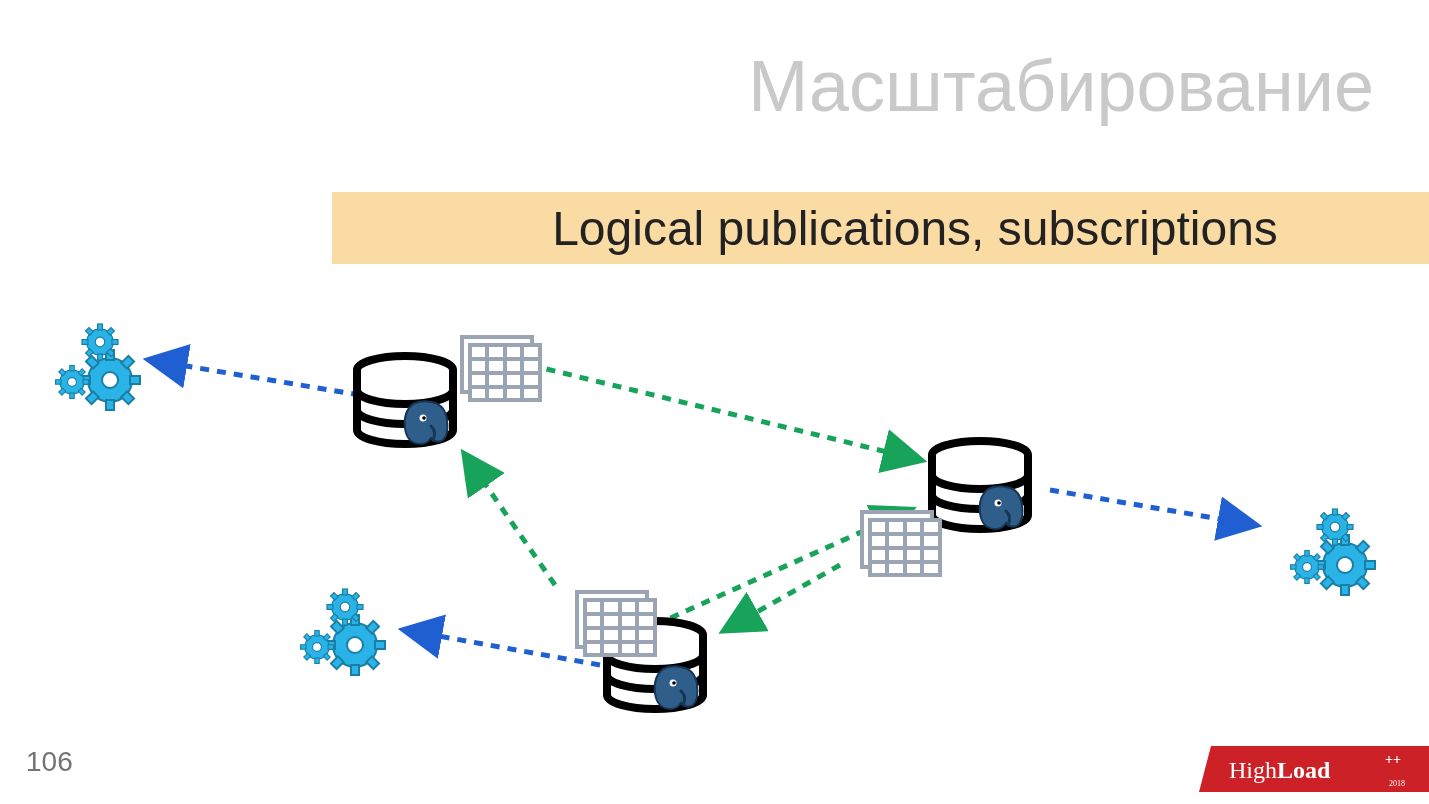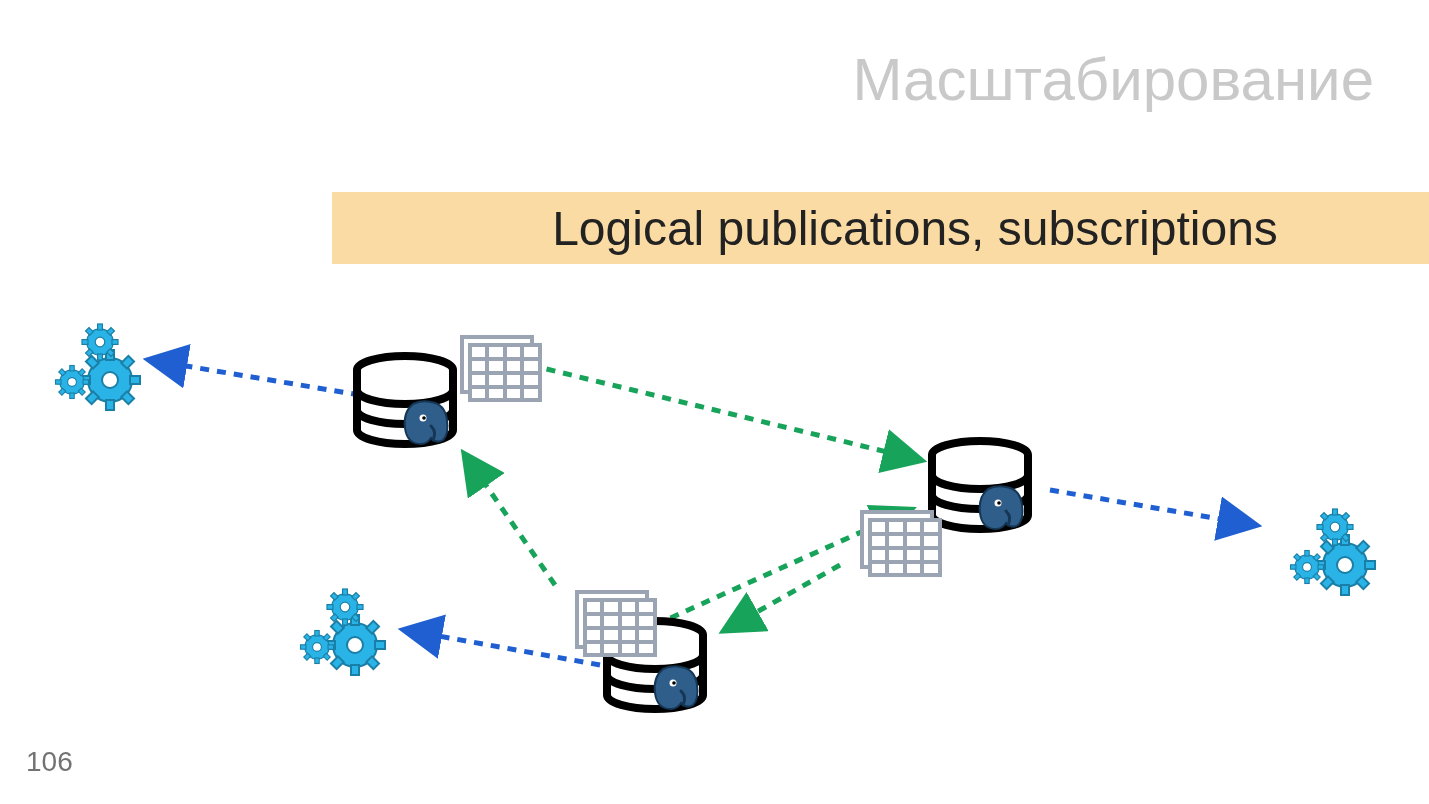--- a/index.html
+++ b/index.html
@@ -1,17 +1,17 @@
 <!DOCTYPE html>
 <html><head>
 <meta charset="utf-8">
 <style>
   html,body{margin:0;padding:0;width:1429px;height:804px;background:#fff;font-family:Verdana,Geneva,sans-serif;overflow:hidden}
   .slide{position:relative;width:1429px;height:804px}
-  .title{position:absolute;top:45px;right:55px;font-size:60px;color:#c9c9c9;letter-spacing:0}
+  .title{position:absolute;top:45px;right:55px;font-size:72px;color:#c9c9c9;letter-spacing:0}
   .subtitle-box{position:absolute;top:192px;left:332px;width:1166px;height:72px;background:#fbdba4;display:flex;align-items:center;justify-content:center}
   .subtitle{font-size:48px;color:#222}
   .page-num{position:absolute;left:26px;bottom:26px;font-size:28px;color:#737373}
   .footer-logo{position:absolute;right:0;bottom:10px;width:230px;height:50px}
   .footer-logo svg{width:100%;height:100%}
   .canvas{position:absolute;left:0;top:0;width:1429px;height:804px;pointer-events:none}
 </style>
 </head>
 <body>
 
@@ -132,13 +132,23 @@
         <use href="#db-def" x="0" y="0" transform="translate(655,665)"></use>
         <use href="#db-def" x="0" y="0" transform="translate(980,485)"></use>
         <use href="#tables-def" x="0" y="0" transform="translate(470,345)"></use>
         <use href="#tables-def" x="0" y="0" transform="translate(585,600)"></use>
         <use href="#tables-def" x="0" y="0" transform="translate(870,520)"></use>
       </g>
   </svg>
 
   <div class="page-num">106</div>
 
+  <div class="footer-logo">
+    <svg viewBox="0 0 230 50">
+      <polygon points="12,2 230,2 230,48 0,48" fill="#cc2127"></polygon>
+      <text x="30" y="34" font-family="Verdana" font-size="24" fill="#fff">
+        <tspan font-weight="300">High</tspan><tspan font-weight="700">Load</tspan>
+      </text>
+      <text x="186" y="20" font-family="Verdana" font-size="14" font-weight="700" fill="#fff">++</text>
+      <text x="190" y="42" font-family="Verdana" font-size="8" fill="#fff">2018</text>
+    </svg>
+  </div>
 </div>
 
 </body></html>

